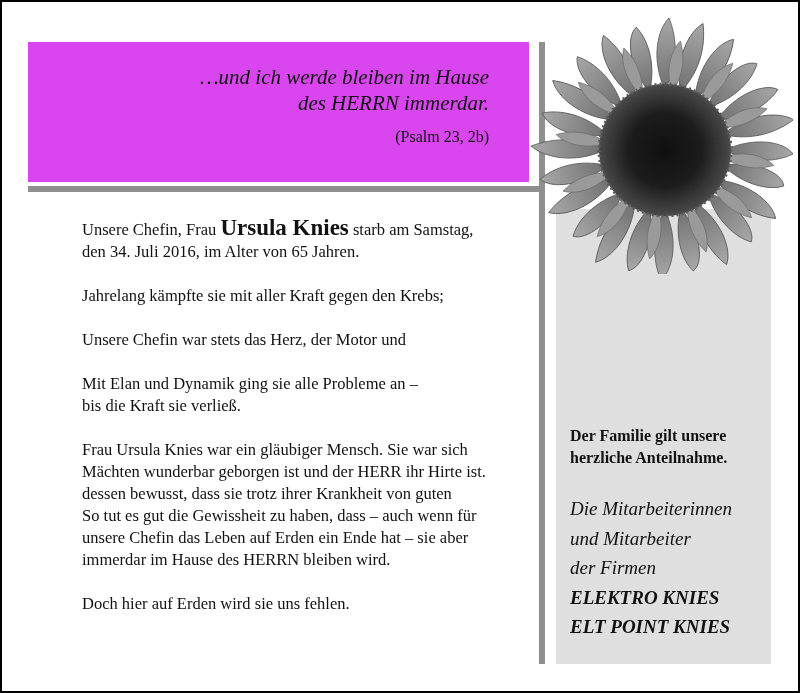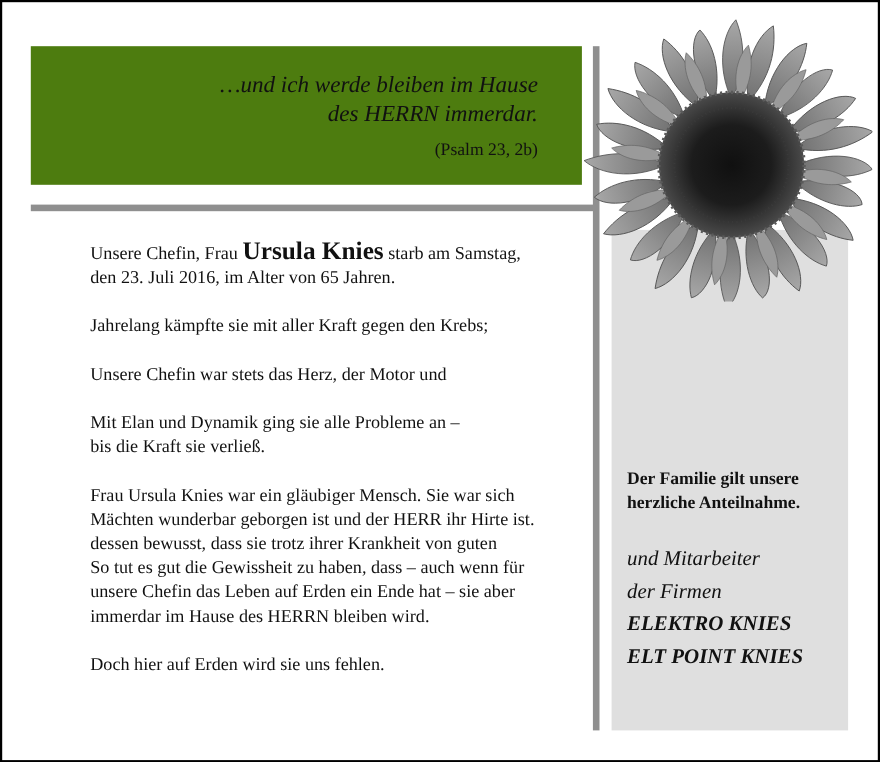--- a/index.html
+++ b/index.html
@@ -12,22 +12,22 @@
     .page {
       position: relative;
       width: 796px; height: 689px;
       border: 2px solid #000;
       background: #fff;
       overflow: hidden;
     }
     .quote-box {
       position: absolute;
       left: 26px; top: 40px;
-      width: 501px; height: 126px;
-      background: #4d7c0f;
+      width: 501px; height: 140px;
+      background: #d946ef;
     }
     .quote-text {
       position: absolute;
       right: 40px; top: 22px;
       text-align: right;
       font-style: italic;
       font-size: 21px;
       line-height: 26px;
     }
     .quote-ref {
@@ -163,21 +163,21 @@
       </g>
       <circle r="66" fill="url(#seed)"></circle>
       <circle r="66" fill="none" stroke="#5a5a5a" stroke-width="3" stroke-dasharray="2 3"></circle>
       <circle r="52" fill="none" stroke="#3a3a3a" stroke-width="2" stroke-dasharray="1 3"></circle>
     </g>
   </svg>
 
   <div class="body-text">
     <p>
       <span class="line"><span>Unsere Chefin, Frau </span><span class="name-big">Ursula Knies</span><span> starb am Samstag,</span></span>
-      <span class="line">den 23. Juli 2016, im Alter von 65 Jahren.</span>
+      <span class="line">den 34. Juli 2016, im Alter von 65 Jahren.</span>
     </p>
     <p>
       <span class="line">Jahrelang kämpfte sie mit aller Kraft gegen den Krebs;</span>
     </p>
     <p>
       <span class="line">Unsere Chefin war stets das Herz, der Motor und</span>
     </p>
     <p>
       <span class="line">Mit Elan und Dynamik ging sie alle Probleme an –</span>
       <span class="line">bis die Kraft sie verließ.</span>
@@ -194,19 +194,20 @@
       <span class="line">Doch hier auf Erden wird sie uns fehlen.</span>
     </p>
   </div>
 
   <div class="condolence">
     <span class="line">Der Familie gilt unsere</span>
     <span class="line">herzliche Anteilnahme.</span>
   </div>
 
   <div class="signoff">
+    <span class="line light">Die Mitarbeiterinnen</span>
     <span class="line light">und Mitarbeiter</span>
     <span class="line light">der Firmen</span>
     <span class="line">ELEKTRO KNIES</span>
     <span class="line">ELT POINT KNIES</span>
   </div>
 
 </div>
 
 </body></html>

